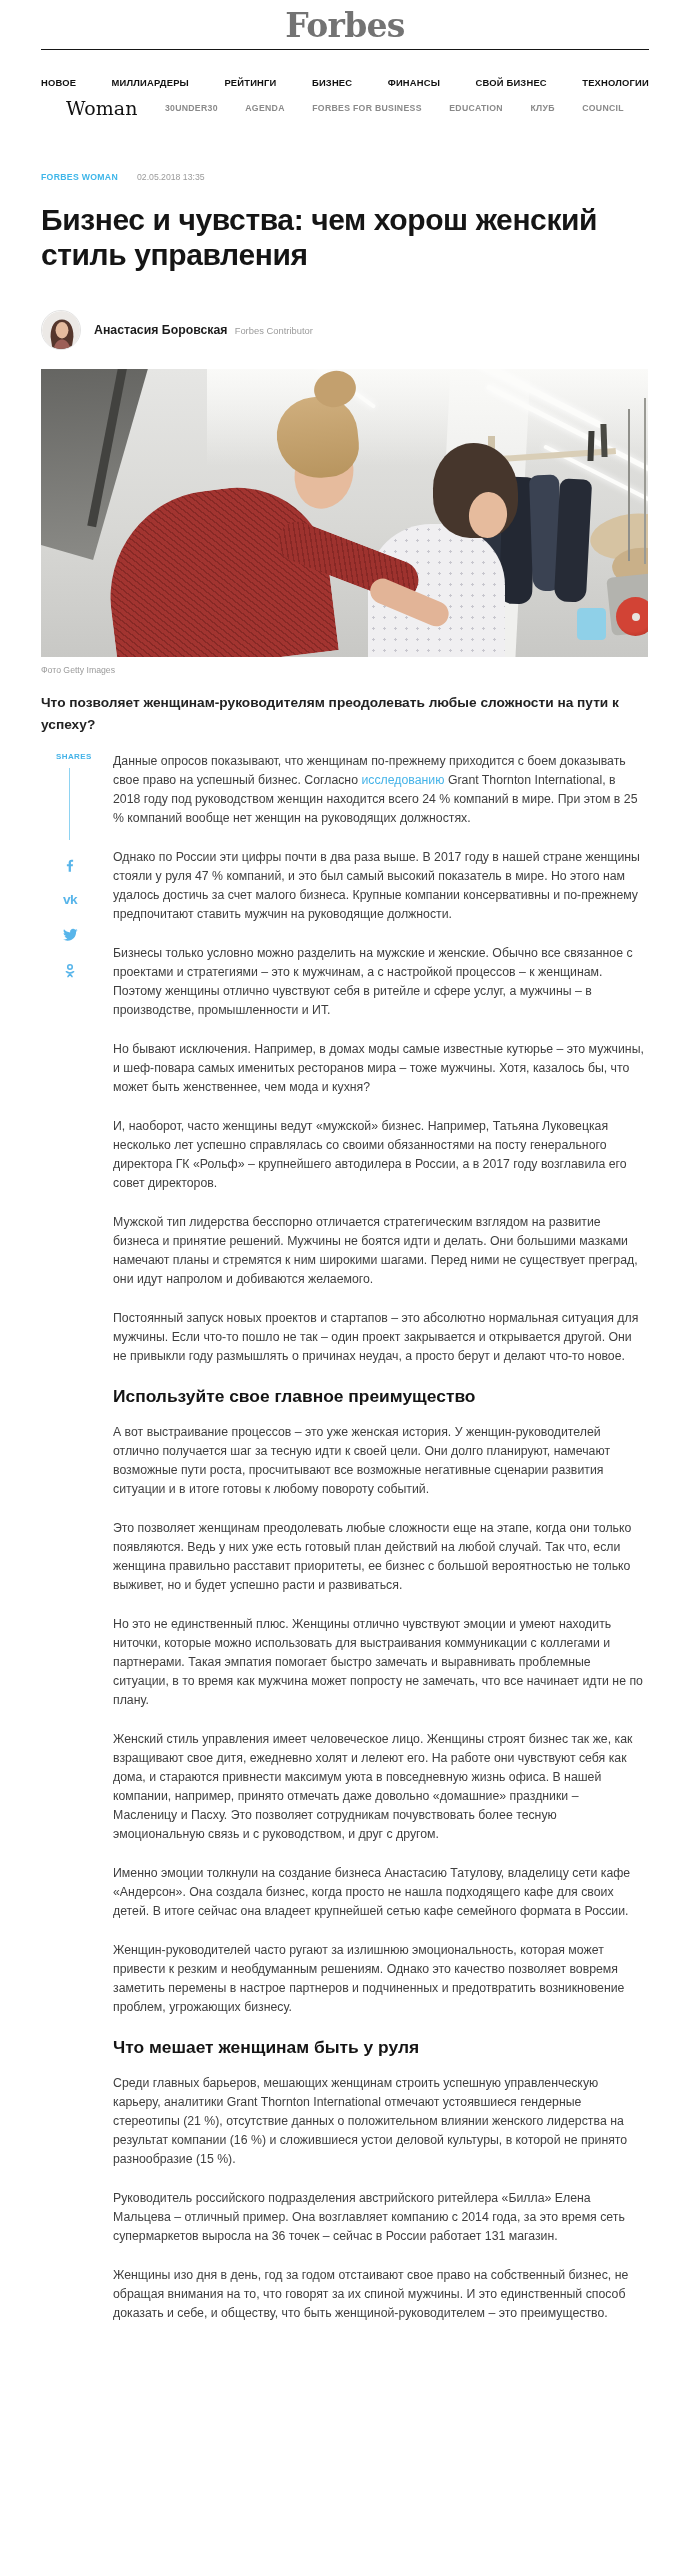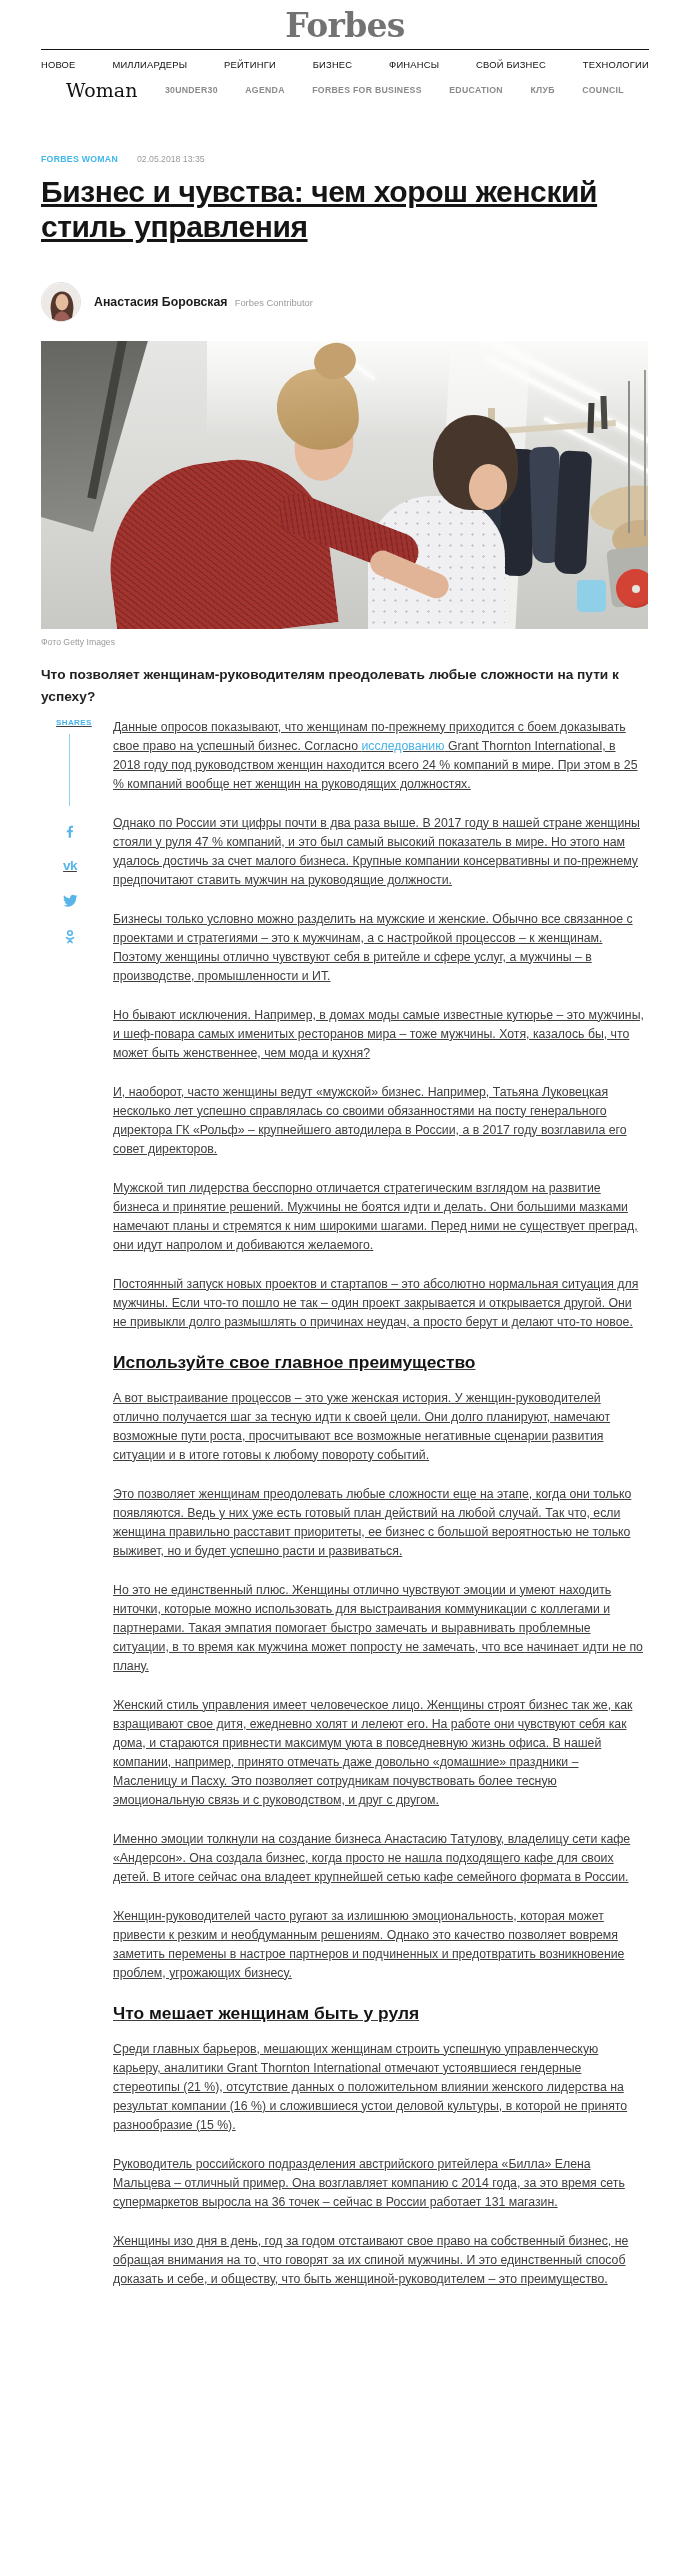--- a/index.html
+++ b/index.html
@@ -8,31 +8,31 @@
     width:690px; margin:0 auto; font-family:"Liberation Sans", sans-serif;
     color:#3f3f3f; padding-bottom:35px;
   }
   a, button { background:none; border:none; cursor:pointer; font-family:inherit; text-decoration:none; }
 
   
   .masthead { padding-top:5.8px; text-align:center; }
   .logo { font-family:"DejaVu Serif", serif; font-weight:700; font-size:33px; color:#737373; letter-spacing:-0.7px; display:inline-block; }
   .header-rule { margin:4.3px 41px 0 41px; border-top:1.4px solid #161616; }
   .nav-primary { display:flex; justify-content:space-between; margin:0 41px; padding:8.7px 0 6.5px; }
-  .nav-primary a { font-size:9.4px; font-weight:400; color:#111; letter-spacing:0.2px; }
+  .nav-primary a { font-size:9.4px; font-weight:700; color:#111; letter-spacing:0.2px;margin-top:18px; }
   .nav-secondary { display:flex; justify-content:center; align-items:center; gap:27.5px; padding:2.9px 0 10px; }
   .nav-secondary .brand { font-family:"DejaVu Serif", serif; font-size:19px; color:#111; font-weight:500; }
   .nav-secondary a.sec { font-size:8.7px; font-weight:700; color:#8a8a8a; letter-spacing:0.3px; }
 
   
   .content { margin:0 41px; }
   .crumb-row { margin-top:43px; display:flex; align-items:baseline; gap:19px; }
   .rubric { font-size:8.7px; font-weight:700; color:#3eb6e9; letter-spacing:0.3px; }
   .datetime { font-size:8.7px; color:#9b9b9b; }
-  h1.title { margin-top:10px; font-size:30px; line-height:1.17; color:#151515; font-weight:700; letter-spacing:-0.4px; max-width:571px;text-decoration:underline; }
+  h1.title { margin-top:20px; font-size:30px; line-height:1.17; color:#151515; font-weight:700; letter-spacing:-0.4px; max-width:571px; }
   .author-row { margin-top:38px; display:flex; align-items:center; }
   .avatar-wrap { width:40px; height:40px; border-radius:50%; overflow:hidden; flex:none; border:0.7px solid #e2e2e2; }
   .author-name { margin-left:13px; font-size:12.3px; font-weight:700; color:#1c1c1c; }
   .author-role { margin-left:7.2px; font-size:9.4px; color:#9b9b9b; }
 
   
   figure.hero { margin-top:19px; position:relative; width:607px; height:288px; overflow:hidden;
     background:linear-gradient(180deg,#e6e6e4 0%,#d8d8d5 55%,#c8c8c5 100%); }
   .hero * { position:absolute; }
   .wall-col { left:402px; top:0; width:80px; height:288px; background:#f0f0ee; transform:skewX(-3deg); }
@@ -72,21 +72,21 @@
   .w2-blouse { left:327px; top:155px; width:137px; height:133px; background:#f0eff1; border-radius:46% 46% 0 0;
     background-image:radial-gradient(rgba(95,95,115,.28) 1.2px, rgba(255,255,255,0) 1.3px); background-size:11px 11px; }
   .w2-hair { left:392px; top:74px; width:85px; height:95px; background:#46362c; border-radius:55% 60% 45% 50%; }
   .w2-face { left:428px; top:123px; width:38px; height:46px; background:#e6bb9d; border-radius:50%; transform:rotate(6deg); }
 
   .photo-credit { margin-top:7.2px; font-size:8.7px; color:#9b9b9b; }
 
   .lede { margin-top:17.4px; font-size:13.7px; font-weight:700; line-height:1.6; color:#222; max-width:593px; }
 
   
-  .article-body { margin-top:10px; display:flex;text-decoration:underline; }
+  .article-body { margin-top:16px; display:flex; }
   .share-rail { width:72px; flex:none; }
   .shares-label { margin-left:15px; font-size:8px; font-weight:700; color:#45b3e8; letter-spacing:0.4px; }
   .share-line { width:1.4px; height:72px; background:#8ed3f2; margin:7.2px 0 16px 28px; }
   .share-icons { display:flex; flex-direction:column; gap:18px; margin-left:19.5px; }
   .share-btn { width:19px; height:17.4px; color:#58b5ea; display:flex; align-items:center; justify-content:center; padding:0; }
   .share-btn svg { width:16px; height:16px; display:block; }
   .vk-glyph { font-weight:800; font-size:13.7px; letter-spacing:-0.7px; color:#58b5ea; line-height:1; }
 
   .body-col { flex:1; max-width:531px; }
   .body-col p { font-size:12.3px; line-height:19px; color:#3f3f3f; margin-bottom:20px; }
@@ -211,21 +211,21 @@
       </div>
     </aside>
 
     <div class="body-col">
       <p><span>Данные опросов показывают, что женщинам по-прежнему приходится с боем доказывать свое право на успешный бизнес. Согласно </span><a class="inline-link">исследованию</a><span> Grant Thornton International, в 2018 году под руководством женщин находится всего 24 % компаний в мире. При этом в 25 % компаний вообще нет женщин на руководящих должностях.</span></p>
       <p>Однако по России эти цифры почти в два раза выше. В 2017 году в нашей стране женщины стояли у руля 47 % компаний, и это был самый высокий показатель в мире. Но этого нам удалось достичь за счет малого бизнеса. Крупные компании консервативны и по-прежнему предпочитают ставить мужчин на руководящие должности.</p>
       <p>Бизнесы только условно можно разделить на мужские и женские. Обычно все связанное с проектами и стратегиями – это к мужчинам, а с настройкой процессов – к женщинам. Поэтому женщины отлично чувствуют себя в ритейле и сфере услуг, а мужчины – в производстве, промышленности и ИТ.</p>
       <p>Но бывают исключения. Например, в домах моды самые известные кутюрье – это мужчины, и шеф-повара самых именитых ресторанов мира – тоже мужчины. Хотя, казалось бы, что может быть женственнее, чем мода и кухня?</p>
       <p>И, наоборот, часто женщины ведут «мужской» бизнес. Например, Татьяна Луковецкая несколько лет успешно справлялась со своими обязанностями на посту генерального директора ГК «Рольф» – крупнейшего автодилера в России, а в 2017 году возглавила его совет директоров.</p>
       <p>Мужской тип лидерства бесспорно отличается стратегическим взглядом на развитие бизнеса и принятие решений. Мужчины не боятся идти и делать. Они большими мазками намечают планы и стремятся к ним широкими шагами. Перед ними не существует преград, они идут напролом и добиваются желаемого.</p>
-      <p>Постоянный запуск новых проектов и стартапов – это абсолютно нормальная ситуация для мужчины. Если что-то пошло не так – один проект закрывается и открывается другой. Они не привыкли долго размышлять о причинах неудач, а просто берут и делают что-то новое.</p>
+      <p>Постоянный запуск новых проектов и стартапов – это абсолютно нормальная ситуация для мужчины. Если что-то пошло не так – один проект закрывается и открывается другой. Они не привыкли году размышлять о причинах неудач, а просто берут и делают что-то новое.</p>
       <h2>Используйте свое главное преимущество</h2>
       <p>А вот выстраивание процессов – это уже женская история. У женщин-руководителей отлично получается шаг за тесную идти к своей цели. Они долго планируют, намечают возможные пути роста, просчитывают все возможные негативные сценарии развития ситуации и в итоге готовы к любому повороту событий.</p>
       <p>Это позволяет женщинам преодолевать любые сложности еще на этапе, когда они только появляются. Ведь у них уже есть готовый план действий на любой случай. Так что, если женщина правильно расставит приоритеты, ее бизнес с большой вероятностью не только выживет, но и будет успешно расти и развиваться.</p>
       <p>Но это не единственный плюс. Женщины отлично чувствуют эмоции и умеют находить ниточки, которые можно использовать для выстраивания коммуникации с коллегами и партнерами. Такая эмпатия помогает быстро замечать и выравнивать проблемные ситуации, в то время как мужчина может попросту не замечать, что все начинает идти не по плану.</p>
       <p>Женский стиль управления имеет человеческое лицо. Женщины строят бизнес так же, как взращивают свое дитя, ежедневно холят и лелеют его. На работе они чувствуют себя как дома, и стараются привнести максимум уюта в повседневную жизнь офиса. В нашей компании, например, принято отмечать даже довольно «домашние» праздники – Масленицу и Пасху. Это позволяет сотрудникам почувствовать более тесную эмоциональную связь и с руководством, и друг с другом.</p>
       <p>Именно эмоции толкнули на создание бизнеса Анастасию Татулову, владелицу сети кафе «Андерсон». Она создала бизнес, когда просто не нашла подходящего кафе для своих детей. В итоге сейчас она владеет крупнейшей сетью кафе семейного формата в России.</p>
       <p>Женщин-руководителей часто ругают за излишнюю эмоциональность, которая может привести к резким и необдуманным решениям. Однако это качество позволяет вовремя заметить перемены в настрое партнеров и подчиненных и предотвратить возникновение проблем, угрожающих бизнесу.</p>
       <h2>Что мешает женщинам быть у руля</h2>
       <p>Среди главных барьеров, мешающих женщинам строить успешную управленческую карьеру, аналитики Grant Thornton International отмечают устоявшиеся гендерные стереотипы (21 %), отсутствие данных о положительном влиянии женского лидерства на результат компании (16 %) и сложившиеся устои деловой культуры, в которой не принято разнообразие (15 %).</p>
       <p>Руководитель российского подразделения австрийского ритейлера «Билла» Елена Мальцева – отличный пример. Она возглавляет компанию с 2014 года, за это время сеть супермаркетов выросла на 36 точек – сейчас в России работает 131 магазин.</p>

